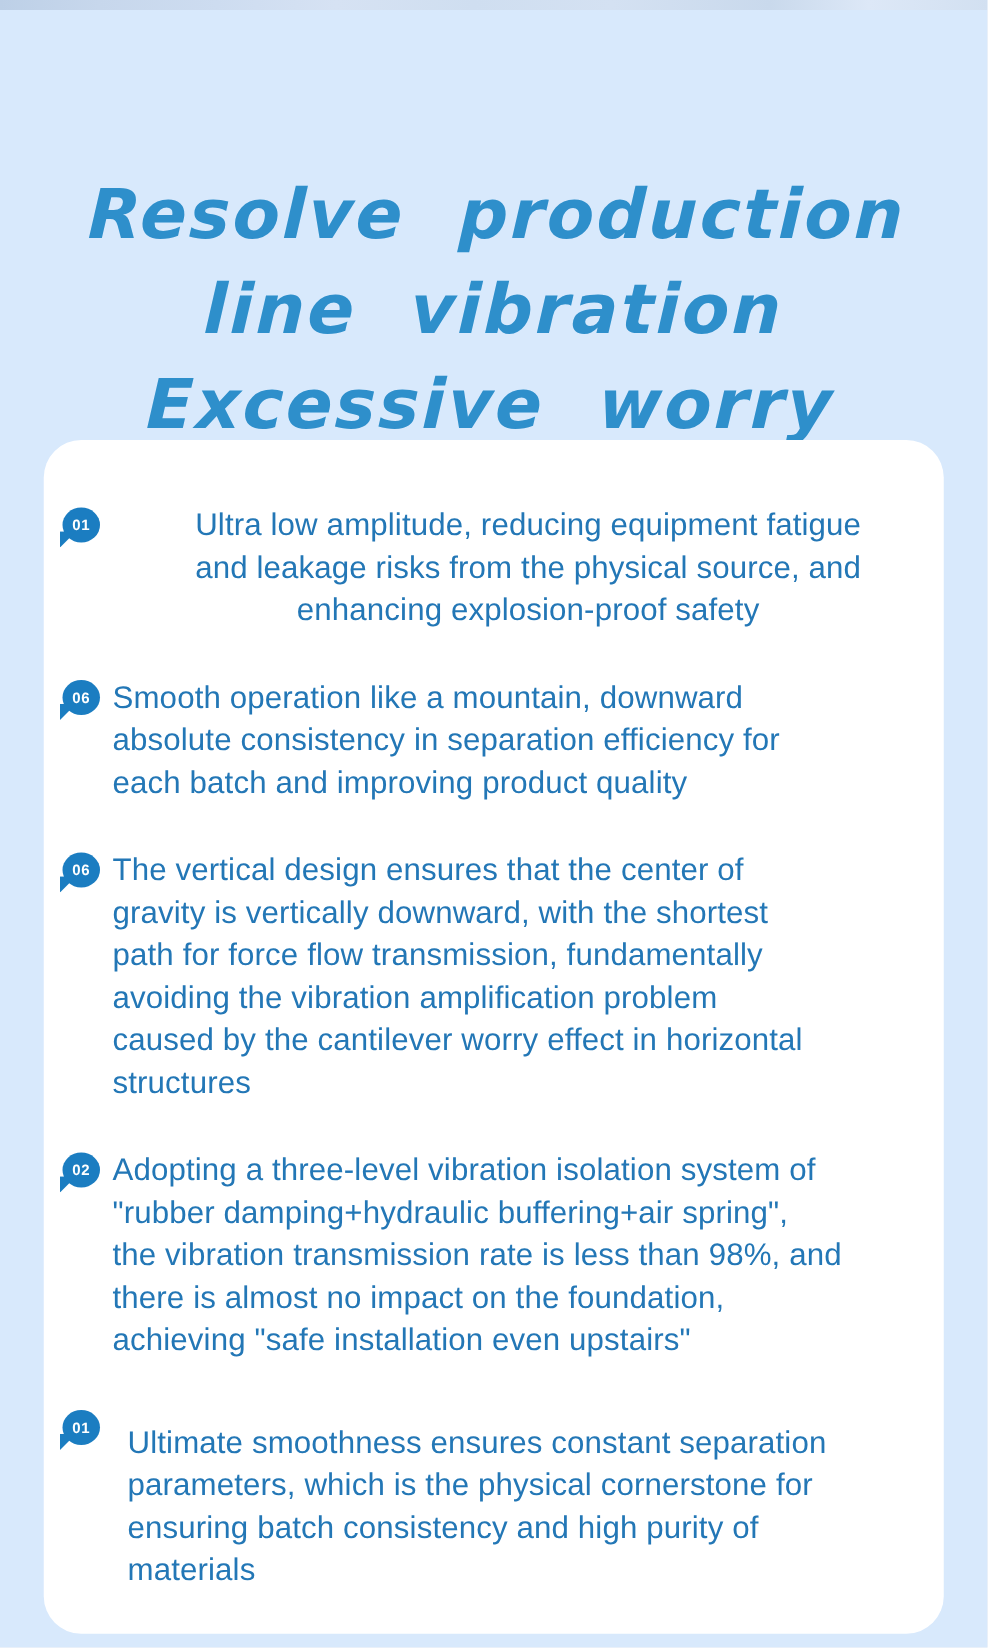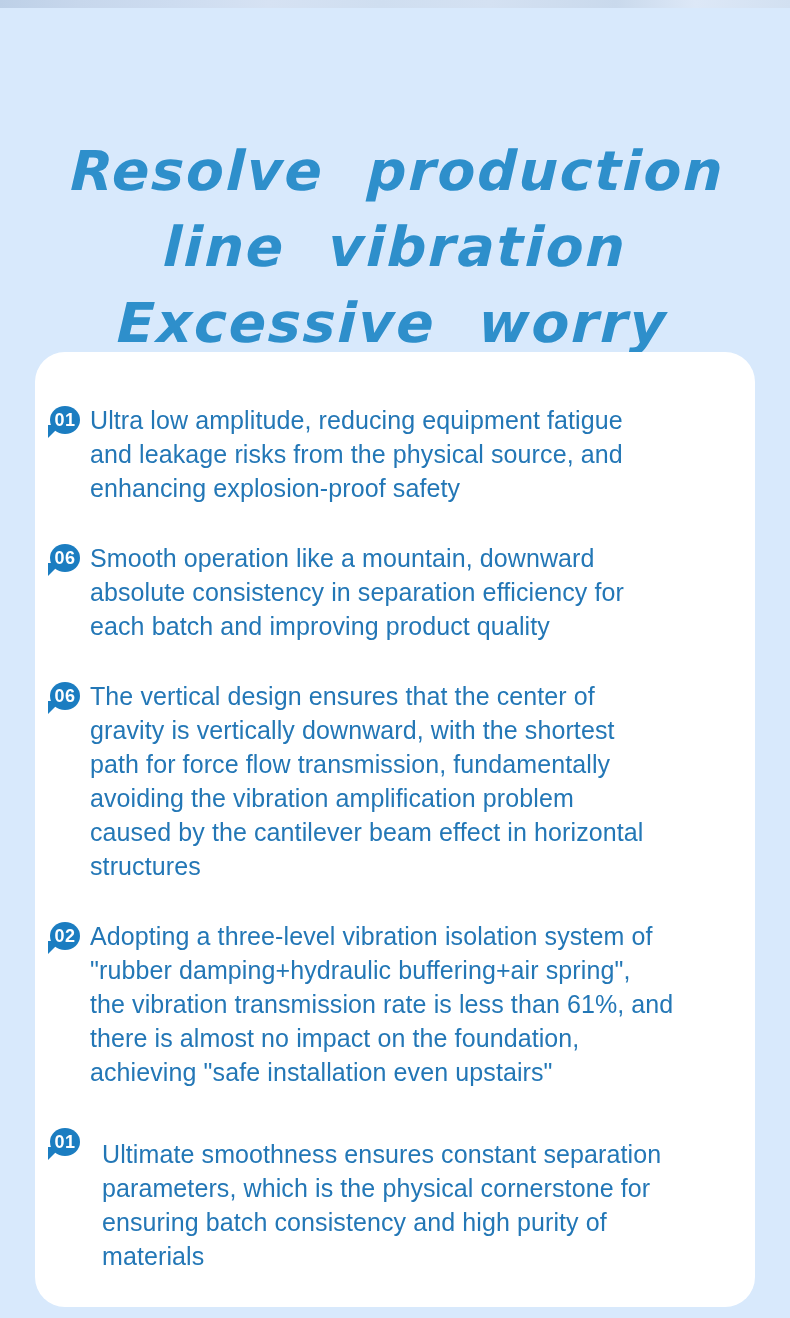--- a/index.html
+++ b/index.html
@@ -61,21 +61,21 @@
   }
   .badge {
     position: relative;
     flex: 0 0 auto;
     width: 30px;
     height: 28px;
     margin-top: 3px;
     background: #1b7dc1;
     border-radius: 50%;
     color: #ffffff;
-    font-size: 18px;
+    font-size: 12px;
     font-weight: bold;
     line-height: 28px;
     text-align: center;
     letter-spacing: 0.5px;
   }
   .badge::before {
     content: "";
     position: absolute;
     left: -2px;
     bottom: -4px;
@@ -106,47 +106,47 @@
   <div class="top-strip"></div>
 
   <h1 class="hero-title">Resolve production
 line vibration
 Excessive worry</h1>
 
   <div class="card">
 
     <div class="benefit-item">
       <span class="badge"><span class="badge-num">01</span></span>
-      <p class="benefit-text" style="margin:0;">Ultra low amplitude, reducing equipment fatigue
+      <p class="benefit-text" style="margin:0;text-align:center;">Ultra low amplitude, reducing equipment fatigue
 and leakage risks from the physical source, and
 enhancing explosion-proof safety</p>
     </div>
 
     <div class="benefit-item">
       <span class="badge"><span class="badge-num">06</span></span>
       <p class="benefit-text" style="margin:0;">Smooth operation like a mountain, downward
 absolute consistency in separation efficiency for
 each batch and improving product quality</p>
     </div>
 
     <div class="benefit-item">
       <span class="badge"><span class="badge-num">06</span></span>
       <p class="benefit-text" style="margin:0;">The vertical design ensures that the center of
 gravity is vertically downward, with the shortest
 path for force flow transmission, fundamentally
 avoiding the vibration amplification problem
-caused by the cantilever beam effect in horizontal
+caused by the cantilever worry effect in horizontal
 structures</p>
     </div>
 
     <div class="benefit-item">
       <span class="badge"><span class="badge-num">02</span></span>
       <p class="benefit-text" style="margin:0;">Adopting a three-level vibration isolation system of
 "rubber damping+hydraulic buffering+air spring",
-the vibration transmission rate is less than 61%, and
+the vibration transmission rate is less than 98%, and
 there is almost no impact on the foundation,
 achieving "safe installation even upstairs"</p>
     </div>
 
     <div class="benefit-item">
       <span class="badge"><span class="badge-num">01</span></span>
       <p class="benefit-text" style="margin:12px;">Ultimate smoothness ensures constant separation
 parameters, which is the physical cornerstone for
 ensuring batch consistency and high purity of
 materials</p>

